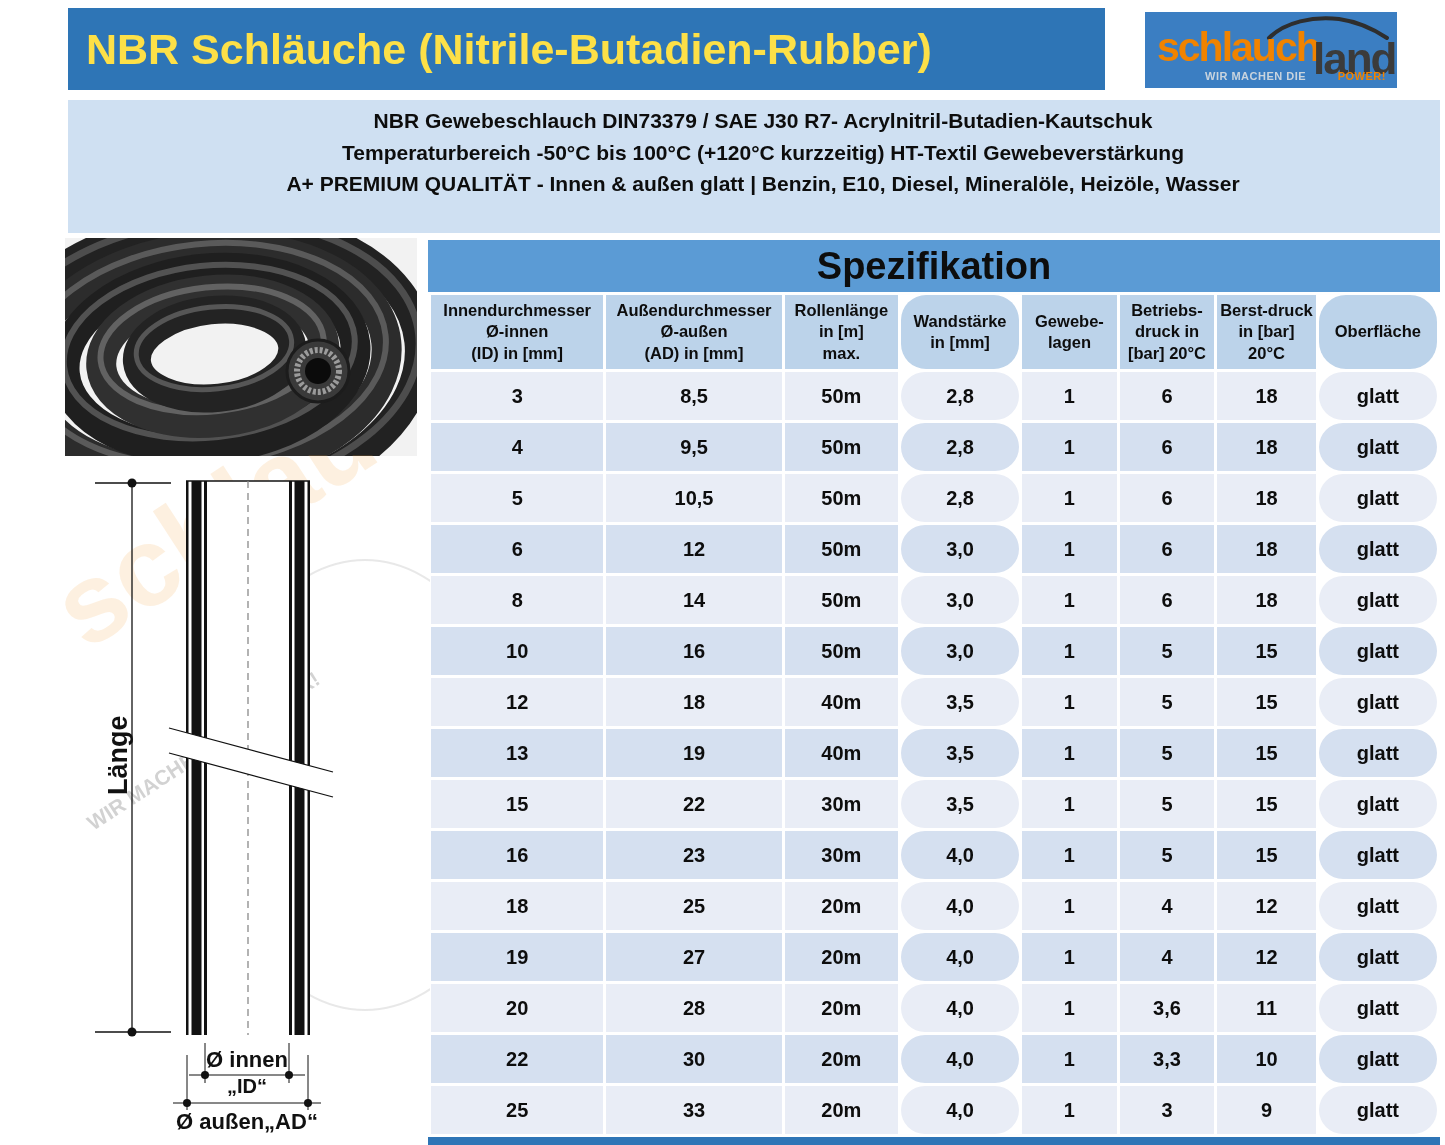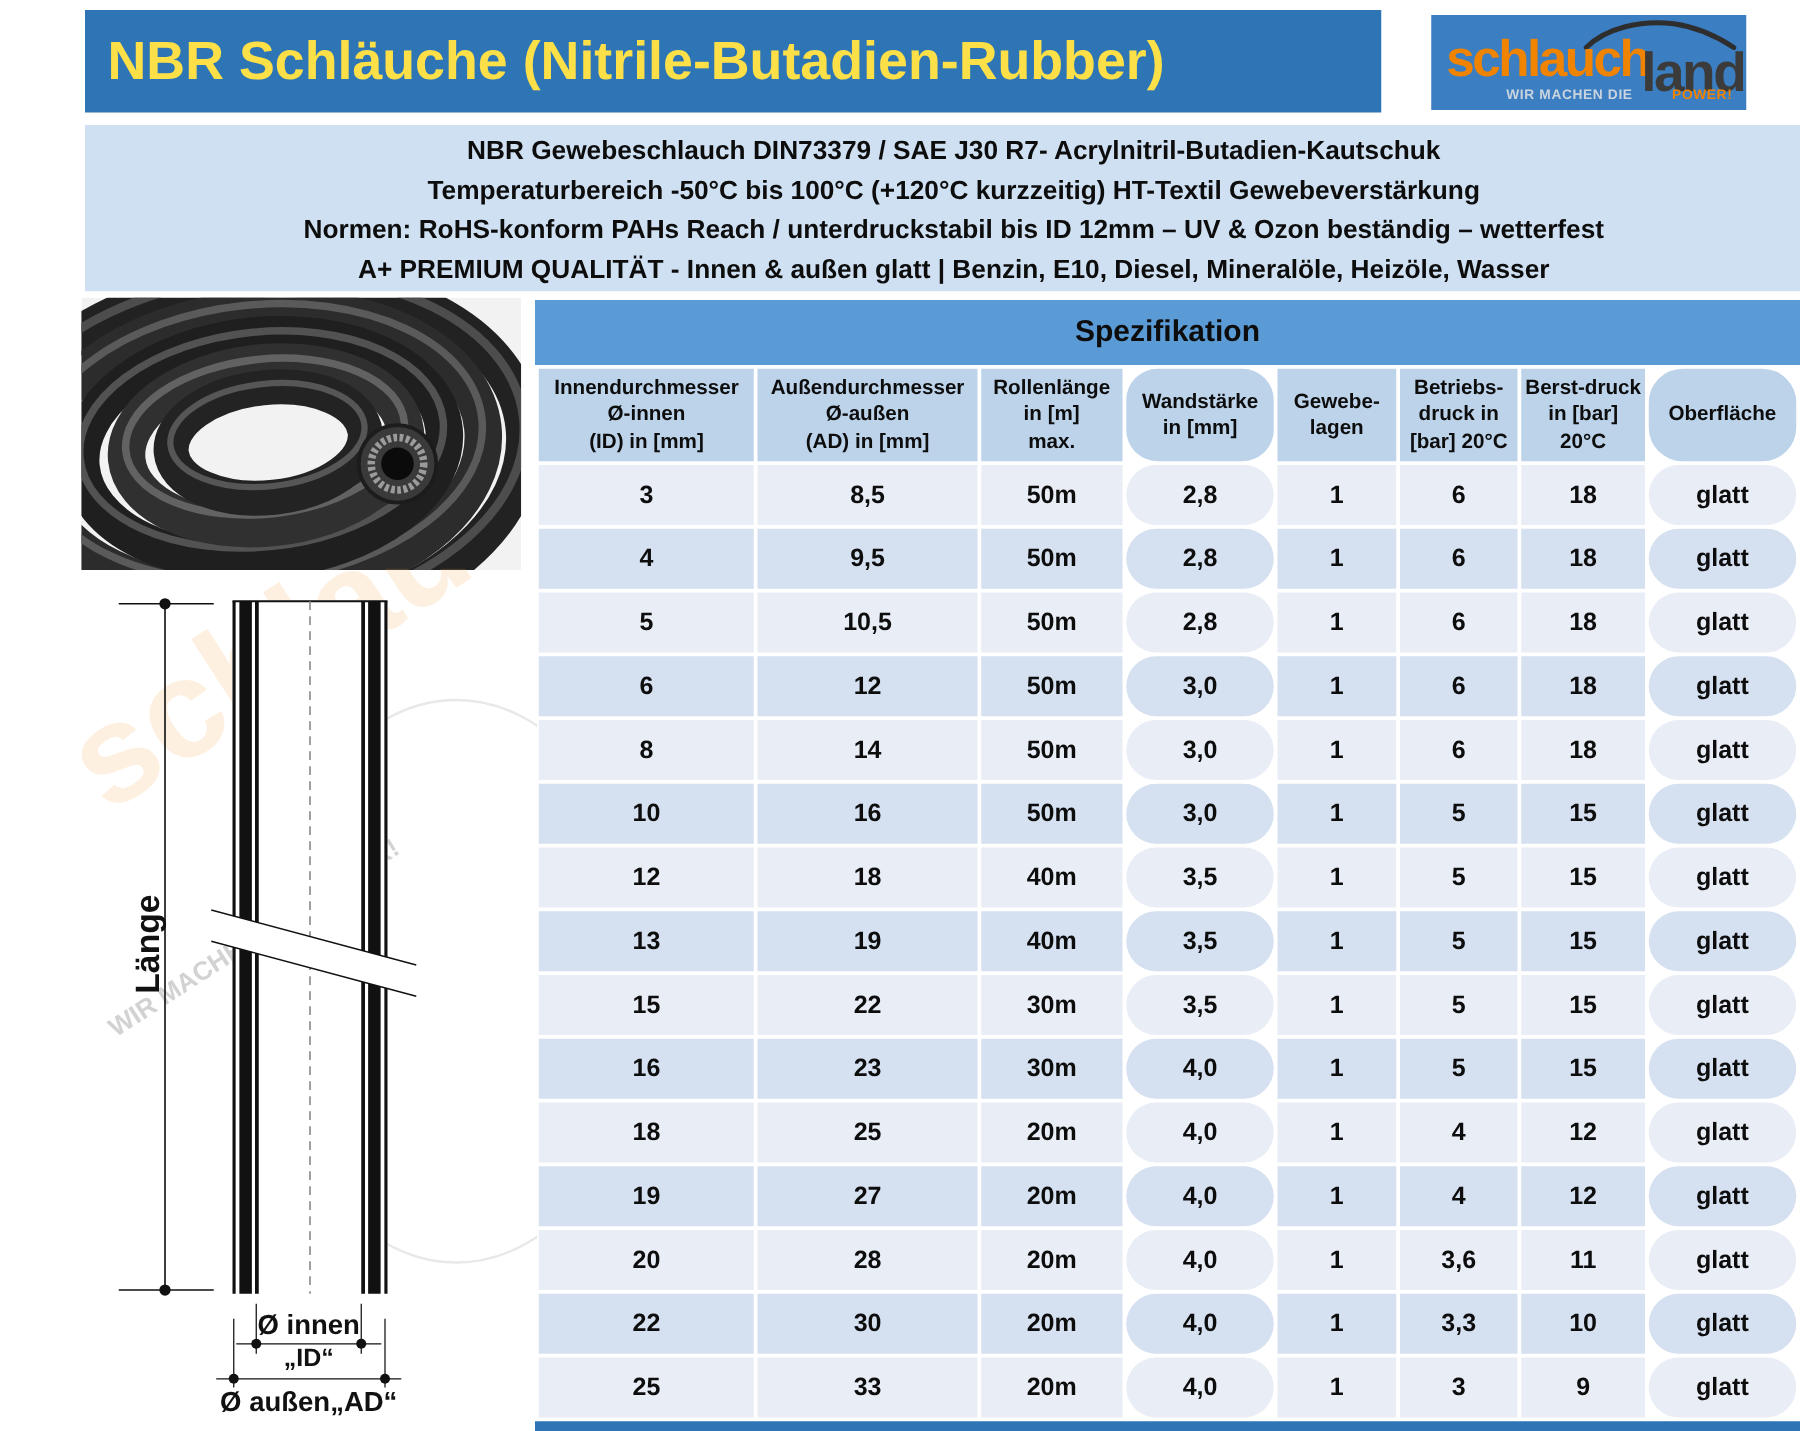--- a/index.html
+++ b/index.html
@@ -39,21 +39,21 @@
     color:rgba(243,166,73,0.17); white-space:nowrap;
     transform:rotate(-33deg); transform-origin:left top; z-index:0; }
   .wm-small { position:absolute; left:18px; top:360px; font-size:21px; font-weight:700;
     color:rgba(125,125,125,0.35); white-space:nowrap;
     transform:rotate(-33deg); transform-origin:left top; z-index:0; }
   .drawing svg { position:relative; z-index:1; }
 
   
   .spec { left:428px; top:240px; width:1012px; }
   .spec-title { height:52px; background:var(--panel-blue,#5b9bd5);
-    font-size:24px; font-weight:700; color:#0d0d0d;
+    font-size:38px; font-weight:700; color:#0d0d0d;
     text-align:center; line-height:52px; }
   table.spec-table { width:1012px; table-layout:fixed;
     border-collapse:separate; border-spacing:3px; background:#ffffff; }
   .spec-table th { height:74px; background:var(--header-cell-bg,#bcd3ea);
     font-size:16.5px; font-weight:700; color:#0d0d0d; text-align:center;
     vertical-align:middle; white-space:pre-line; line-height:1.3; }
   .spec-table td { height:48px; font-size:20px; font-weight:700; color:#0d0d0d;
     text-align:center; vertical-align:middle; }
   .spec-table tr.light td { background:var(--row-light,#e9edf6); }
   .spec-table tr.dark  td { background:var(--row-dark,#d5e0f0); }
@@ -72,21 +72,20 @@
     <path d="M4 24 C20 8 48 2 74 5 C95 8 110 16 122 24" fill="none" stroke="#2e2e2e" stroke-width="4" stroke-linecap="round"></path>
   </svg>
   <span class="logo-word1">schlauch</span>
   <span class="logo-word2">land</span>
   <span class="logo-tagline"><span>WIR MACHEN DIE </span><span class="hl">POWER!</span></span>
 </div>
 
 <div class="abs description">
   <div class="line">NBR Gewebeschlauch DIN73379 / SAE J30 R7- Acrylnitril-Butadien-Kautschuk</div>
   <div class="line">Temperaturbereich -50°C bis 100°C (+120°C kurzzeitig) HT-Textil Gewebeverstärkung</div>
-  <div class="line">Normen: RoHS-konform PAHs Reach / unterdruckstabil bis ID 12mm – UV &amp; Ozon beständig – wetterfest</div>
   <div class="line">A+ PREMIUM QUALITÄT  - Innen &amp; außen glatt | Benzin, E10, Diesel, Mineralöle, Heizöle, Wasser</div>
 </div>
 
 <div class="abs photo">
   <svg width="352" height="218" viewBox="0 0 352 218">
     <rect width="352" height="218" fill="#f2f2f2"></rect>
     <g transform="rotate(-6 150 120)">
       <ellipse cx="140" cy="125" rx="215" ry="140" fill="none" stroke="#222222" stroke-width="30"></ellipse>
       <ellipse cx="140" cy="118" rx="215" ry="136" fill="none" stroke="#4d4d4d" stroke-width="7"></ellipse>
       <ellipse cx="142" cy="122" rx="180" ry="114" fill="none" stroke="#2c2c2c" stroke-width="30"></ellipse>

